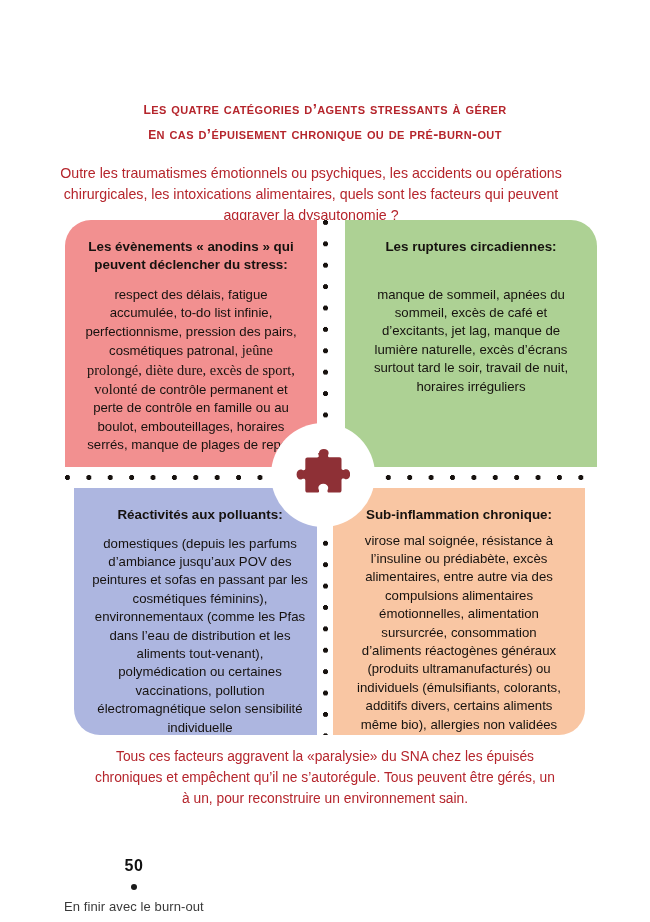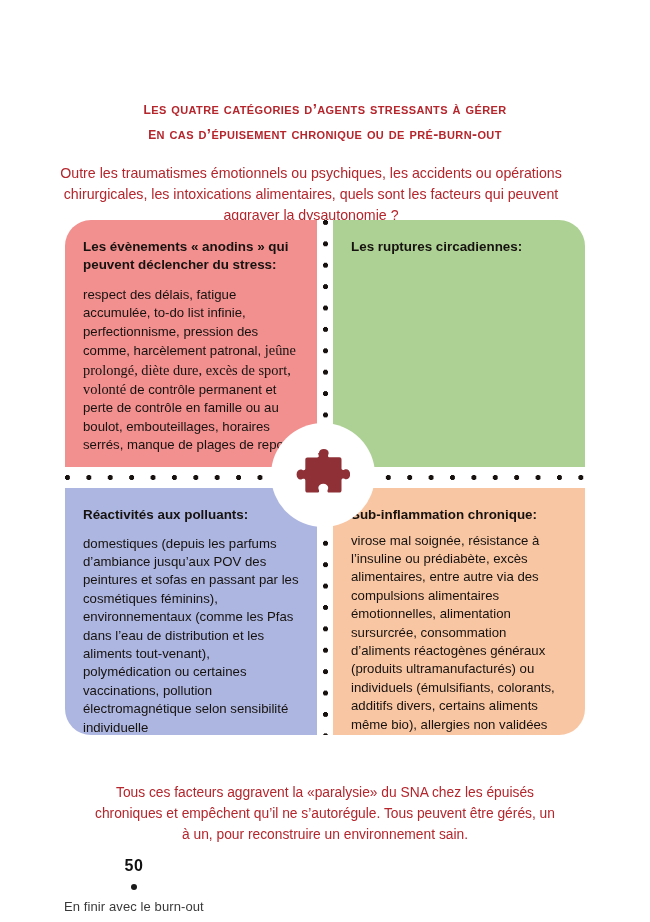--- a/index.html
+++ b/index.html
@@ -57,42 +57,43 @@
     font-family: "Liberation Sans", sans-serif;
   }
 
   
   .grid {
     position: absolute;
     left: 65px;
     top: 220px;
     width: 520px;
     height: 515px;
+    text-align: center;
   }
 
   .quad {
     position: absolute;
     width: 252px;
     height: 247px;
     padding: 18px 18px 10px 18px;
     overflow: hidden;
   }
 
   .q-tl {
     left: 0; top: 0;
     background: #F29090;
     border-radius: 26px 0 0 0;
   }
   .q-tr {
-    left: 268px; top: 0;
+    left: 280px; top: 0;
     background: #ADD194;
     border-radius: 0 26px 0 0;
   }
   .q-bl {
-    left: 0; top: 268px;
+    left: 9px; top: 268px;
     background: #ADB6E0;
     border-radius: 0 0 0 26px;
   }
   .q-br {
     left: 268px; top: 268px;
     background: #F9C6A3;
     border-radius: 0 0 26px 0;
   }
 
   .q-head {
@@ -172,21 +173,20 @@
   
   .closing {
     position: absolute;
     left: 95px;
     top: 746px;
     width: 460px;
     text-align: center;
     color: #B5252C;
     font-size: 13.8px;
     line-height: 21px;
-    margin-top: 36px;
   }
 
   
   .footer {
     position: absolute;
     left: 64px;
     top: 857px;
     display: flex;
     align-items: center;
     gap: 9px;
@@ -222,25 +222,26 @@
     <div class="title-line">Les quatre catégories d’agents stressants à gérer</div>
     <div class="title-line">en cas d’épuisement chronique ou de pré-burn-out</div>
   </div>
 
   <div class="intro">Outre les traumatismes émotionnels ou psychiques, les accidents ou opérations chirurgicales, les intoxications alimentaires, quels sont les facteurs qui peuvent aggraver la dysautonomie ?</div>
 
   <div class="grid">
 
     <div class="quad q-tl">
       <div class="q-head">Les évènements « anodins » qui peuvent déclencher du stress:</div>
-      <div class="q-body"><span>respect des délais, fatigue accumulée, to-do list infinie, perfectionnisme, pression des comme, harcèlement patronal, </span><span class="serif">jeûne prolongé, diète dure, excès de sport, volonté</span><span> de contrôle permanent  et perte de contrôle en famille ou au boulot, embouteillages, horaires serrés, manque de plages de repos</span></div>
+      <div class="q-body"><span>respect des délais, fatigue accumulée, to-do list infinie, perfectionnisme, pression des pairs, cosmétiques patronal, </span><span class="serif">jeûne prolongé, diète dure, excès de sport, volonté</span><span> de contrôle permanent  et perte de contrôle en famille ou au boulot, embouteillages, horaires serrés, manque de plages de repos</span></div>
     </div>
 
     <div class="quad q-tr">
       <div class="q-head">Les ruptures circadiennes:</div>
+      <div class="q-body">manque de sommeil, apnées du sommeil, excès de café et d’excitants, jet lag, manque de lumière naturelle, excès d’écrans surtout tard le soir, travail de nuit, horaires irréguliers</div>
     </div>
 
     <div class="quad q-bl">
       <div class="q-head">Réactivités aux polluants:</div>
       <div class="q-body">domestiques (depuis les parfums d’ambiance jusqu’aux POV des peintures et sofas en passant par les cosmétiques féminins), environnementaux (comme les Pfas dans l’eau de distribution et les aliments tout-venant), polymédication ou certaines vaccinations, pollution électromagnétique selon sensibilité individuelle</div>
     </div>
 
     <div class="quad q-br">
       <div class="q-head">Sub-inflammation chronique:</div>
       <div class="q-body">virose mal soignée, résistance à l’insuline ou prédiabète, excès alimentaires, entre autre via des compulsions alimentaires émotionnelles, alimentation sursurcrée, consommation d’aliments réactogènes généraux (produits ultramanufacturés) ou individuels (émulsifiants, colorants, additifs divers, certains aliments même bio), allergies non validées</div>

